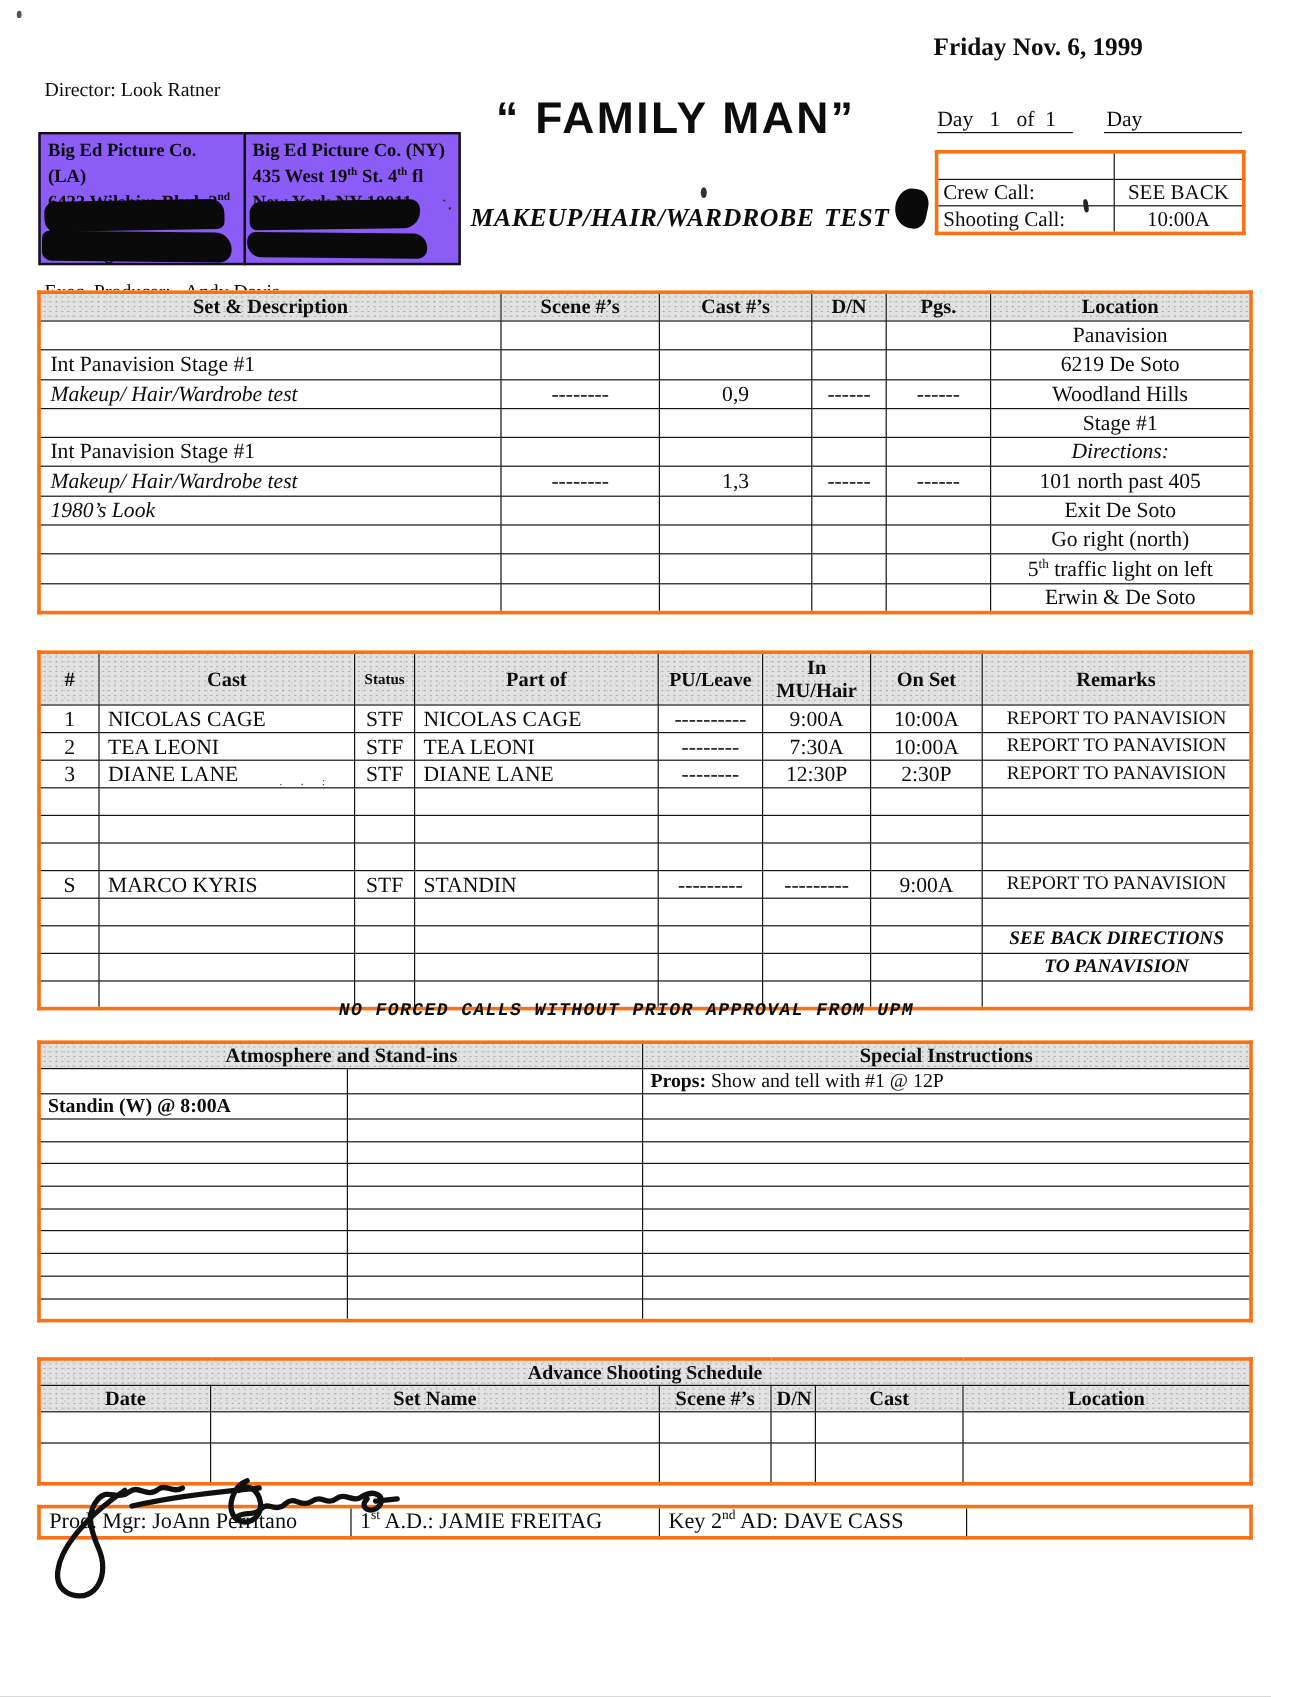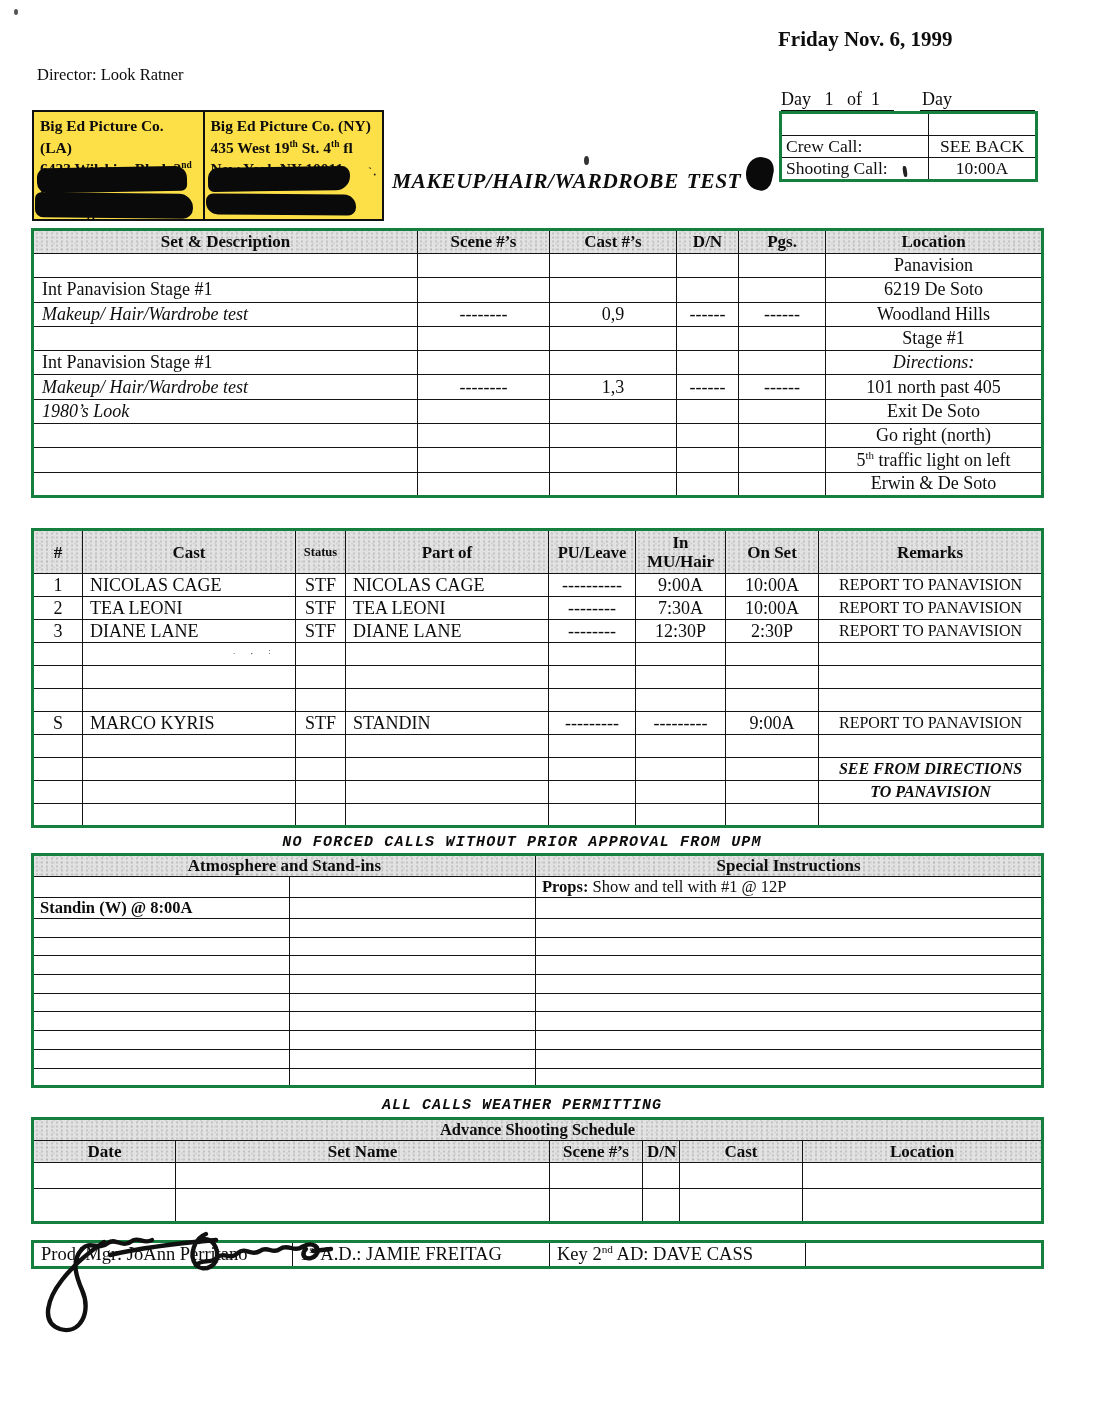--- a/index.html
+++ b/index.html
@@ -6,21 +6,21 @@
   .sheet{position:relative;width:1093px;height:1414px;background:#ffffff;margin:0 auto;
          font-family:"Liberation Serif",serif;color:#0d0d0d;overflow:hidden;}
 
   
   .speck{position:absolute;left:14px;top:9px;width:4px;height:6px;background:#555;border-radius:50%;}
   .hdr-left{position:absolute;left:37px;top:30px;font-size:16.5px;line-height:18px;white-space:pre;}
   .hdr-left .exec{margin-top:6px;}
 
   .co-boxes{position:absolute;left:32px;top:110px;display:flex;}
   .co-box{position:relative;border:2.5px solid #101010;width:158px;height:101px;
-          padding:3px 5px 3px 6px;font-weight:bold;font-size:15.5px;line-height:21.5px;background:#fde047;}
+          padding:3px 5px 3px 6px;font-weight:bold;font-size:15.5px;line-height:21.5px;background:#8b5cf6;}
   .co-box.ny{margin-left:-2.5px;width:166px;}
   .redact{position:absolute;background:#0a0a0a;}
   .la .r1{left:3px;top:55px;width:150px;height:25px;border-radius:9px 12px 6px 10px;transform:rotate(-1deg);}
   .la .r2{left:1px;top:81px;width:158px;height:25px;border-radius:6px 14px 10px 8px;transform:rotate(.6deg);}
   .ny .r1{left:3px;top:55px;width:142px;height:24px;border-radius:10px 8px 14px 6px;transform:rotate(-.8deg);}
   .ny .r2{left:1px;top:82px;width:150px;height:21px;border-radius:7px 12px 8px 12px;transform:rotate(.5deg);}
   .ny-mark{position:absolute;right:4px;top:54px;font-size:11px;line-height:10px;color:#222;}
 
   .title{position:absolute;left:383px;top:78px;width:360px;text-align:center;
          font-family:"Liberation Sans",sans-serif;font-weight:bold;font-size:37px;letter-spacing:2px;white-space:nowrap;}
@@ -32,21 +32,21 @@
 
   .date-line{position:absolute;left:778px;top:27px;font-weight:bold;font-size:21px;white-space:nowrap;}
 
   .day-line{position:absolute;left:781px;top:89px;width:254px;display:flex;font-size:18px;}
   .day-line .seg1{white-space:pre;border-bottom:1.8px solid #101010;padding-right:14px;}
   .day-line .seg2{margin-left:26px;flex:1;border-bottom:1.8px solid #101010;padding-left:2px;}
 
   
   table{border-collapse:collapse;table-layout:fixed;width:1010px;background:#fff;}
   td,th{border:1.6px solid #141414;padding:0 4px;overflow:hidden;white-space:nowrap;font-weight:normal;}
-  .boxed{border:3px solid #15803d;}
+  .boxed{border:3px solid #f97316;margin-top:14px;}
   .hdrcell{font-weight:bold;text-align:center;font-size:17px;
            background-color:#e2e2e2;
            background-image:radial-gradient(rgba(70,70,70,.38) .7px,transparent .8px),
                             radial-gradient(rgba(110,110,110,.28) .6px,transparent .7px);
            background-size:5px 4px,7px 6px;background-position:0 0,2px 3px;}
 
   .call-table{position:absolute;left:779px;top:111px;width:256px;}
   .call-table td{font-size:17.5px;height:21px;}
   .call-table td:last-child{text-align:center;}
   .speck2{position:absolute;left:903px;top:166px;width:4px;height:11px;background:#222;border-radius:40%;transform:rotate(-8deg);}
@@ -125,20 +125,21 @@
   <div class="co-line">435 West 19<sup>th</sup> St. 4<sup>th</sup> fl</div>
 
   <div class="co-line">New York NY 10011</div>
 </div>
       <div class="redact r1"></div>
       <div class="redact r2"></div>
       <div class="ny-mark">`․</div>
     </div>
   </div>
 
+  <div class="title">“ FAMILY MAN”</div>
   <div class="subtitle">MAKEUP/HAIR/WARDROBE TEST</div>
   <div class="ink-blob"></div>
   <div class="ink-dot"></div>
 
   <div class="date-line">Friday Nov. 6, 1999</div>
   <div class="day-line">
     <span class="seg1">Day   1   of  1</span>
     <span class="seg2">Day</span>
   </div>
   <table class="call-table boxed">
@@ -392,21 +393,21 @@
   </tr>
 
   <tr>
     <td></td>
     <td></td>
     <td></td>
     <td></td>
     <td></td>
     <td></td>
     <td></td>
-    <td><b><i>SEE FROM DIRECTIONS</i></b></td>
+    <td><b><i>SEE BACK DIRECTIONS</i></b></td>
   </tr>
 
   <tr>
     <td></td>
     <td></td>
     <td></td>
     <td></td>
     <td></td>
     <td></td>
     <td></td>
@@ -503,21 +504,20 @@
   </tr>
 
   <tr>
     <td></td>
     <td></td>
     <td></td>
   </tr>
 </tbody>
   </table>
 
-  <div class="stars s2"><b><i><i></i></i></b><i><b><i></i></b></i><b><i><i></i></i></b><i>ALL CALLS WEATHER PERMITTING <b><i></i></b></i><b><i><i></i></i></b><i><b><i></i></b></i></div>
 
   <table class="adv-table boxed">
     <colgroup>
       <col style="width:143px">
         <col style="width:374px">
         <col style="width:93px">
       <col style="width:37px">
         <col style="width:123px">
         <col style="width:240px">
     </colgroup>

